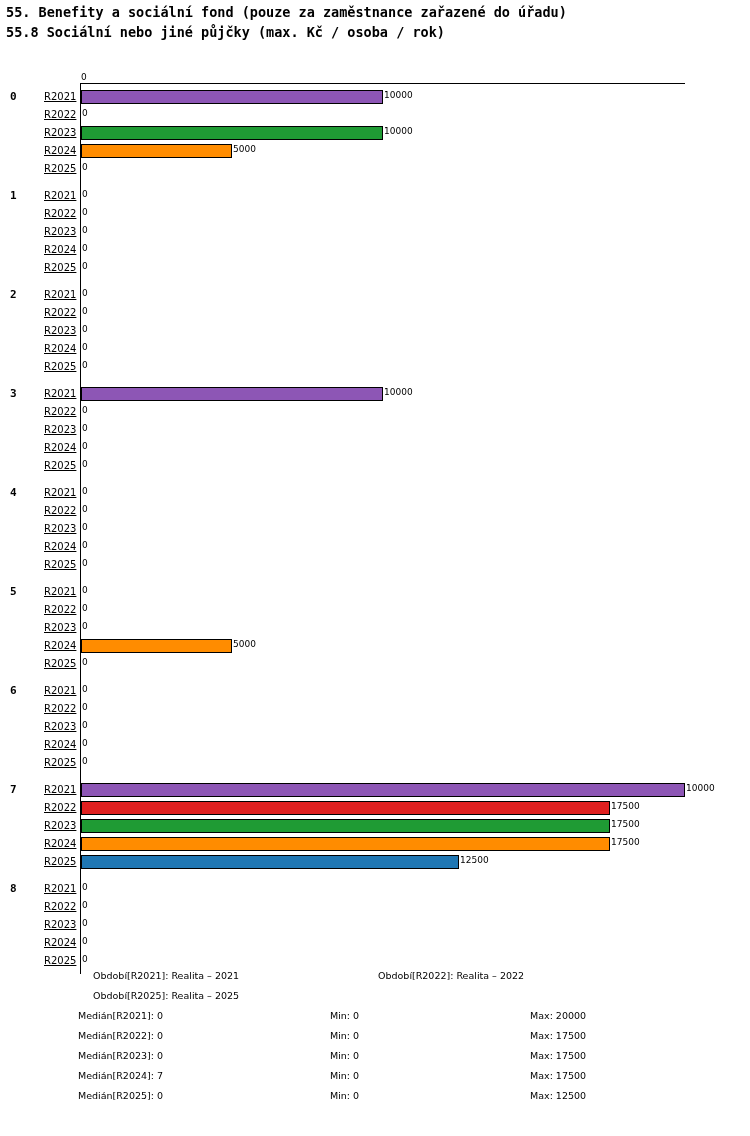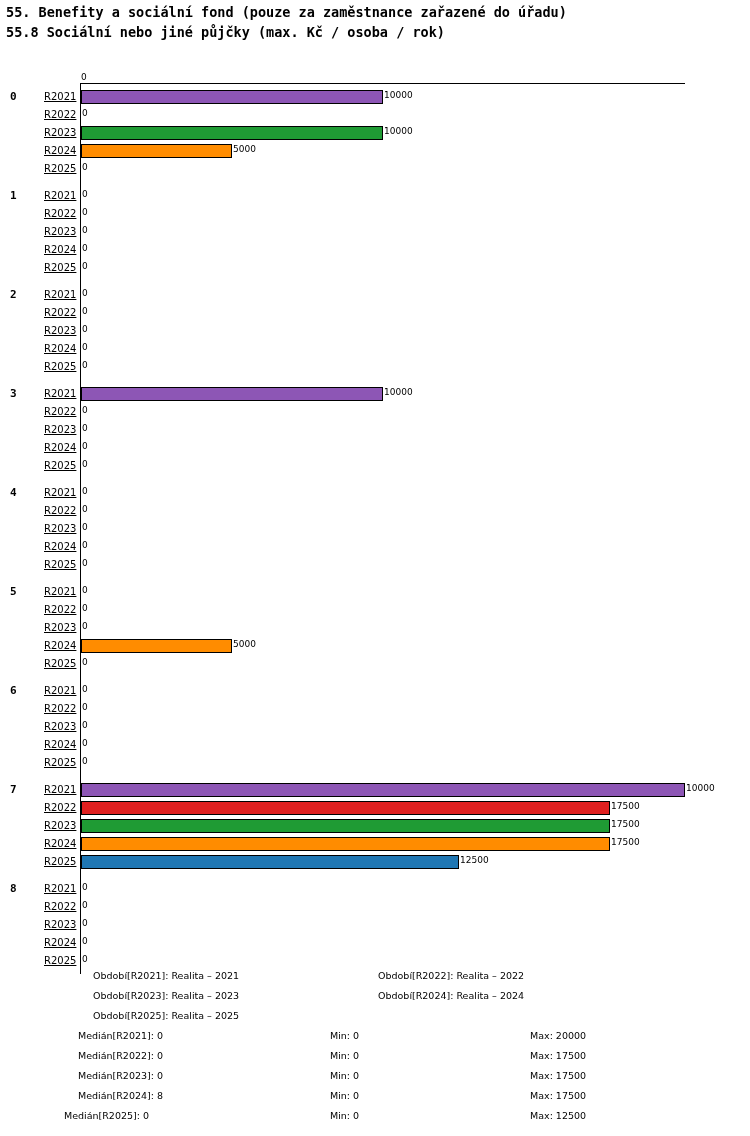--- a/index.html
+++ b/index.html
@@ -405,47 +405,43 @@
     </div>
 </div>
 
 <div id="footer">
   <div id="legend">
       <div class="legend-row">
         <div class="legend-cell lc1">Období[R2021]: Realita – 2021</div>
         <div class="legend-cell lc2">Období[R2022]: Realita – 2022</div>
       </div>
       <div class="legend-row">
-        <div class="legend-cell lc1">Období[R2023]: Realita – 2023</div>
-        <div class="legend-cell lc2">Období[R2024]: Realita – 2024</div>
-      </div>
-      <div class="legend-row">
         <div class="legend-cell lc1">Období[R2025]: Realita – 2025</div>
       </div>
     </div>
   <div id="stats">
       <div class="stat-row">
         <div class="legend-cell st1" style="left: 78px;">Medián[R2021]: 0</div>
         <div class="legend-cell st2" style="left: 330px;">Min: 0</div>
         <div class="legend-cell st3" style="left: 530px; text-align: right;">Max: 20000</div>
       </div>
       <div class="stat-row">
         <div class="legend-cell st1" style="left: 78px;">Medián[R2022]: 0</div>
         <div class="legend-cell st2" style="left: 330px;">Min: 0</div>
         <div class="legend-cell st3" style="left: 530px;">Max: 17500</div>
       </div>
       <div class="stat-row">
         <div class="legend-cell st1" style="left: 78px;">Medián[R2023]: 0</div>
         <div class="legend-cell st2" style="left: 330px;">Min: 0</div>
         <div class="legend-cell st3" style="left: 530px;">Max: 17500</div>
       </div>
       <div class="stat-row">
-        <div class="legend-cell st1" style="left: 78px;">Medián[R2024]: 8</div>
+        <div class="legend-cell st1" style="left: 78px;">Medián[R2024]: 7</div>
         <div class="legend-cell st2" style="left: 330px;">Min: 0</div>
         <div class="legend-cell st3" style="left: 530px;">Max: 17500</div>
       </div>
       <div class="stat-row">
-        <div class="legend-cell st1" style="left: 64px;">Medián[R2025]: 0</div>
+        <div class="legend-cell st1" style="left: 78px;">Medián[R2025]: 0</div>
         <div class="legend-cell st2" style="left: 330px;">Min: 0</div>
         <div class="legend-cell st3" style="left: 530px;">Max: 12500</div>
       </div>
     </div>
 </div>
 
 </body></html>

